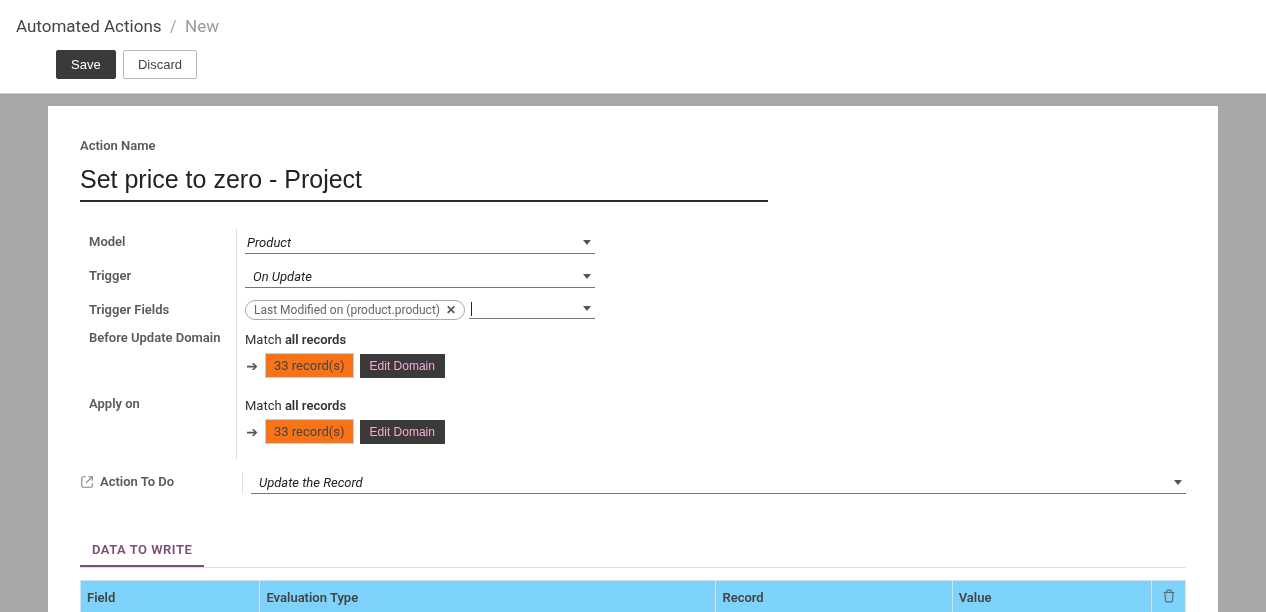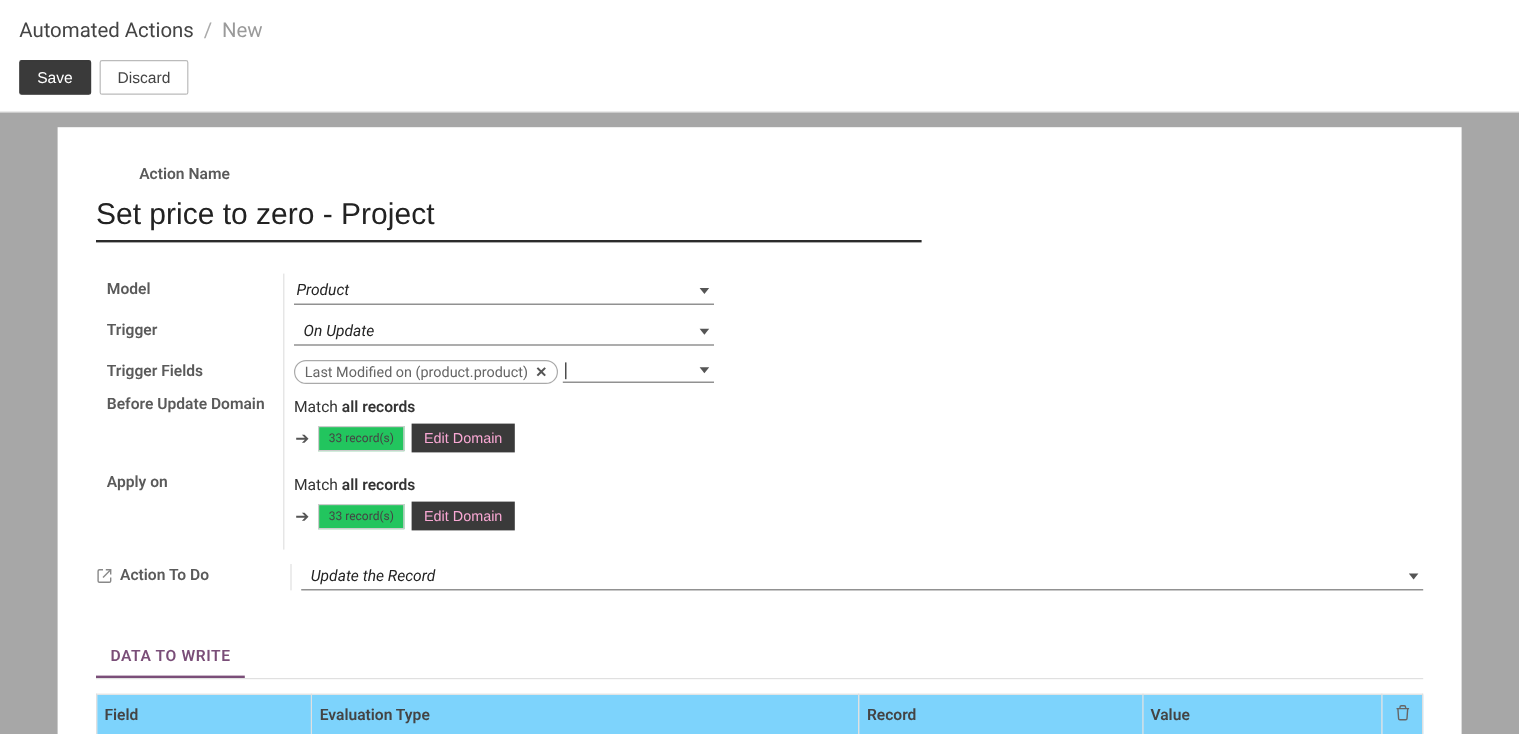--- a/index.html
+++ b/index.html
@@ -30,37 +30,37 @@
     cursor: pointer;
     border: 1px solid #bbb;
     background: #fff;
     color: #444;
   }
   .header-buttons .btn-save {
     background: #3a3a3a;
     color: #fff;
     border-color: #3a3a3a;
     margin-right: 4px;
+    margin-left: 40px;
   }
   .content-bg {
     background: #a7a7a7;
     padding: 12px 48px 0 48px;
     min-height: 526px;
   }
   .form-card {
     background: #fff;
     padding: 32px 32px 20px 32px;
     max-width: 1170px;
     margin: 0 auto;
   }
   .field-label {
     font-size: 13px;
     font-weight: 600;
     color: #5a5a5a;
-    margin-left: 36px;
   }
   .action-name-input {
     width: 688px;
     max-width: 100%;
     font-size: 25px;
     font-weight: 400;
     border: none;
     border-bottom: 2px solid #2b2b2b;
     padding: 6px 0;
     outline: none;
@@ -171,23 +171,23 @@
   }
   .arrow-right {
     font-size: 14px;
     color: #555;
     width: 14px;
     text-align: center;
   }
   .records-box {
     border: 1px solid #ccc;
     padding: 4px 8px;
-    font-size: 10px;
+    font-size: 13px;
     color: #444;
-    background: #22c55e;
+    background: #f97316;
   }
   .btn-editdomain {
     background: #3a3a3a;
     color: #f9a8d4;
     border: none;
     padding: 5px 10px;
     font-size: 12px;
     cursor: pointer;
   }
   .right-col {

